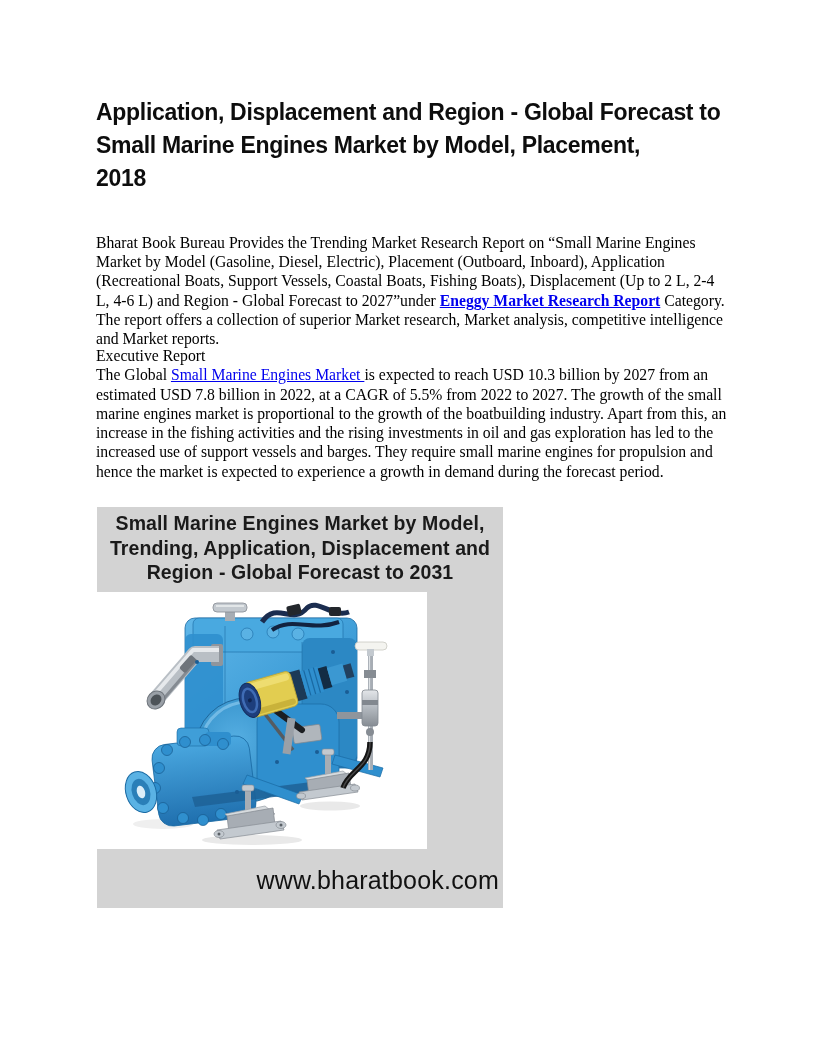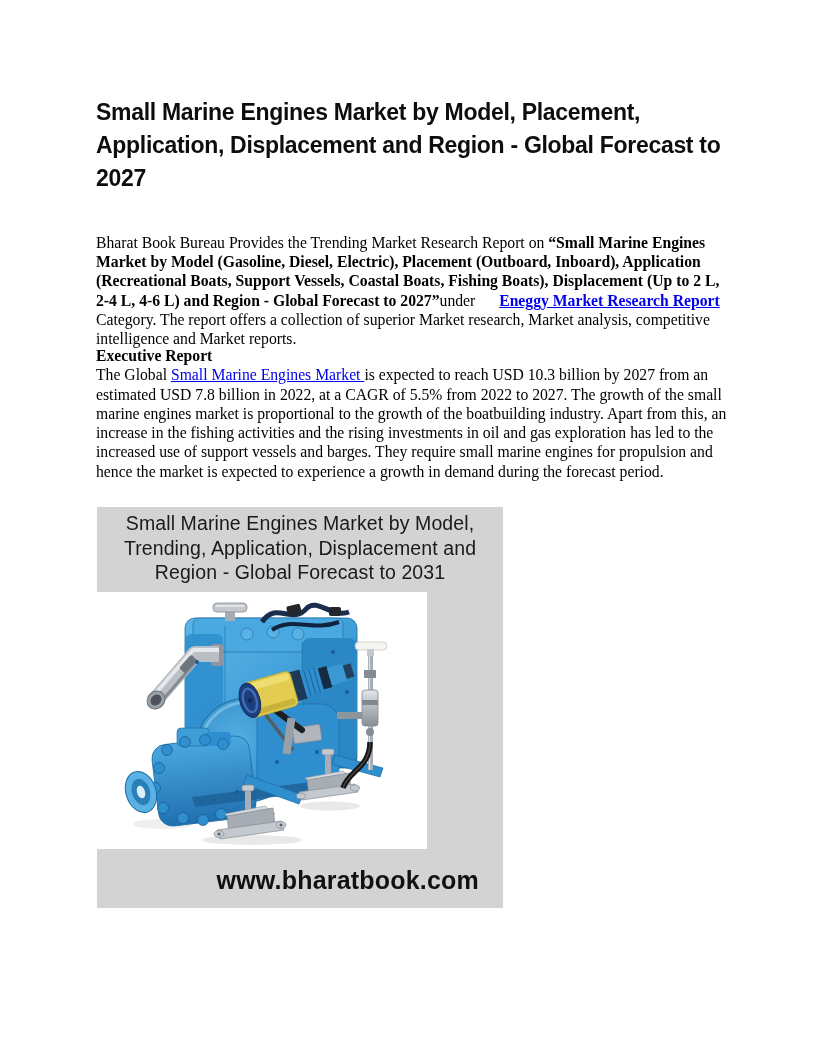--- a/index.html
+++ b/index.html
@@ -19,57 +19,57 @@
     font-weight:bold;font-size:23px;line-height:33px;
     letter-spacing:-0.3px;color:#0d0d0d;
   }
   
   .para{
     position:absolute;left:96px;width:632px;
     font-size:15.7px;line-height:19.3px;color:#000;
   }
   .intro{top:217px;}
   .exec{top:346px;}
-  .b{font-weight:bold;}
+  .b{font-weight:normal;}
   a.doclink{color:#0000EE;text-decoration:underline;cursor:pointer;}
-  a.doclink.b{font-weight:bold;margin-left:20px;}
+  a.doclink.b{font-weight:bold;}
   
   .banner{
     position:absolute;left:97px;top:507px;width:406px;height:401px;
     background:#d3d3d3;
   }
   .banner-title{
     position:absolute;left:0;top:4px;width:100%;
     text-align:center;
     font-family:"Liberation Sans", sans-serif;
-    font-weight:normal;font-size:19.5px;line-height:24.5px;
+    font-weight:bold;font-size:19.5px;line-height:24.5px;
     color:#1a1a1a;letter-spacing:0.1px;
   }
   .banner-img{
     position:absolute;left:0;top:85px;width:330px;height:257px;
     background:#ffffff;
   }
   .banner-img svg{display:block;}
   .banner-site{
-    position:absolute;left:0;right:24px;top:358px;
+    position:absolute;left:0;right:4px;top:358px;
     text-align:right;
     font-family:"Liberation Sans", sans-serif;
-    font-weight:bold;font-size:25px;line-height:30px;
+    font-weight:normal;font-size:25px;line-height:30px;
     color:#111;letter-spacing:0.2px;
   }
 </style>
 </head>
 <body>
 
 <div class="page">
 
   <div class="doc-title">
+    <div>Application, Displacement and Region - Global Forecast to</div>
     <div>Small Marine Engines Market by Model, Placement,</div>
-    <div>Application, Displacement and Region - Global Forecast to</div>
-    <div>2027</div>
+    <div>2018</div>
   </div>
 
   <p class="para intro"><span>Bharat Book Bureau Provides the Trending Market Research Report on </span><span class="b">“Small Marine Engines Market by Model (Gasoline, Diesel, Electric), Placement (Outboard, Inboard), Application (Recreational Boats, Support Vessels, Coastal Boats, Fishing Boats), Displacement (Up to 2 L, 2-4 L, 4-6 L) and Region - Global Forecast to 2027”</span><span>under </span><a class="doclink b" href="#">Eneggy Market Research Report</a><span> Category. The report offers a collection of superior Market research, Market analysis, competitive intelligence and Market reports.</span></p>
 
   <div class="para exec">
     <div class="b">Executive Report</div>
     <div><span>The Global </span><a class="doclink" href="#">Small Marine Engines Market </a><span>is expected to reach USD 10.3 billion by 2027 from an estimated USD 7.8 billion in 2022, at a CAGR of 5.5% from 2022 to 2027. The growth of the small marine engines market is proportional to the growth of the boatbuilding industry. Apart from this, an increase in the fishing activities and the rising investments in oil and gas exploration has led to the increased use of support vessels and barges. They require small marine engines for propulsion and hence the market is expected to experience a growth in demand during the forecast period.</span></div>
   </div>
 
   <div class="banner">

